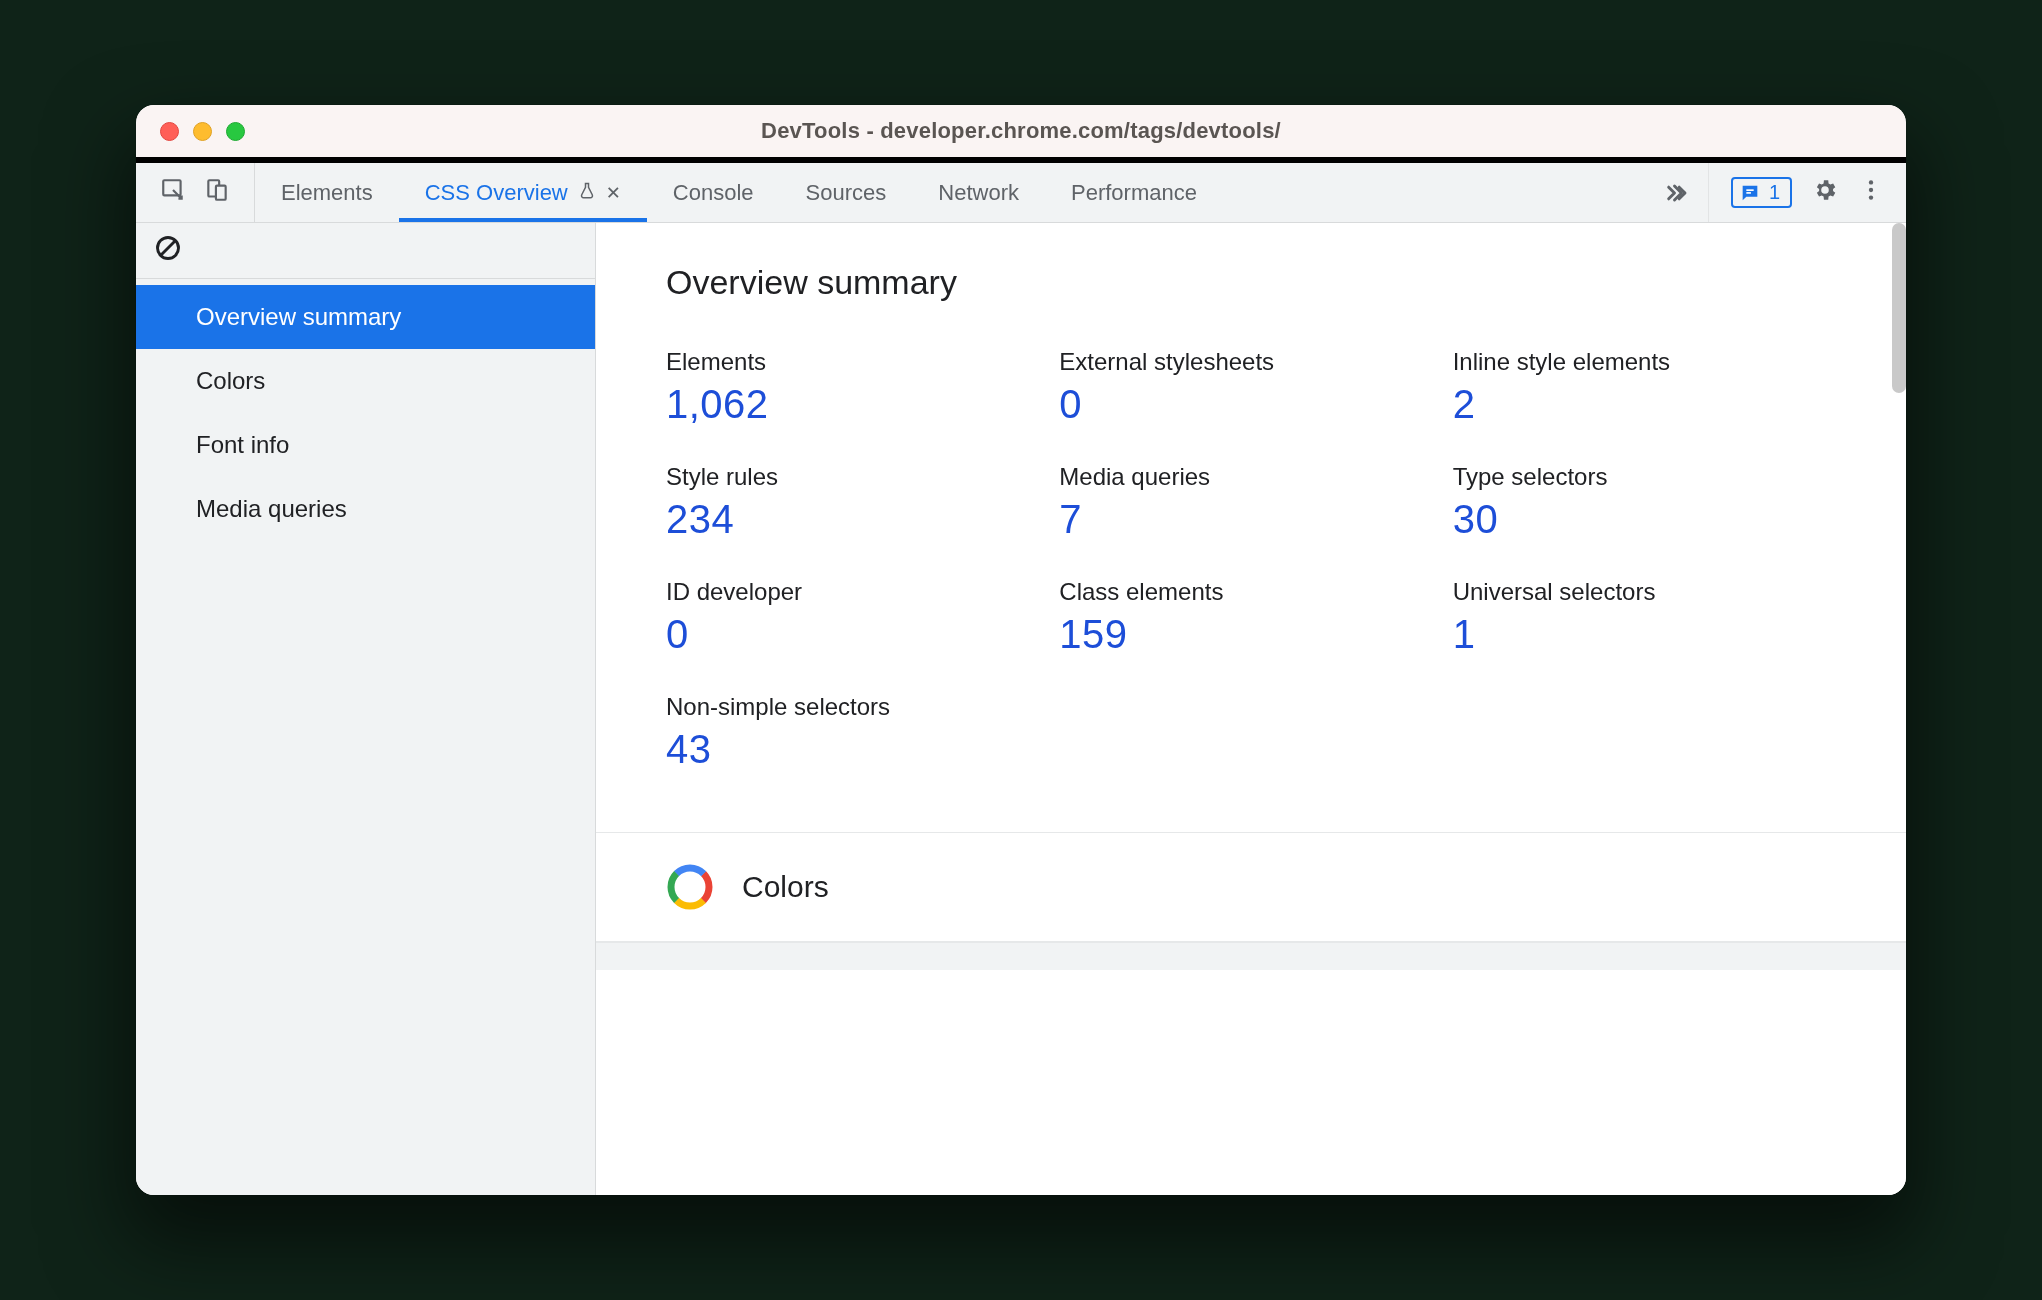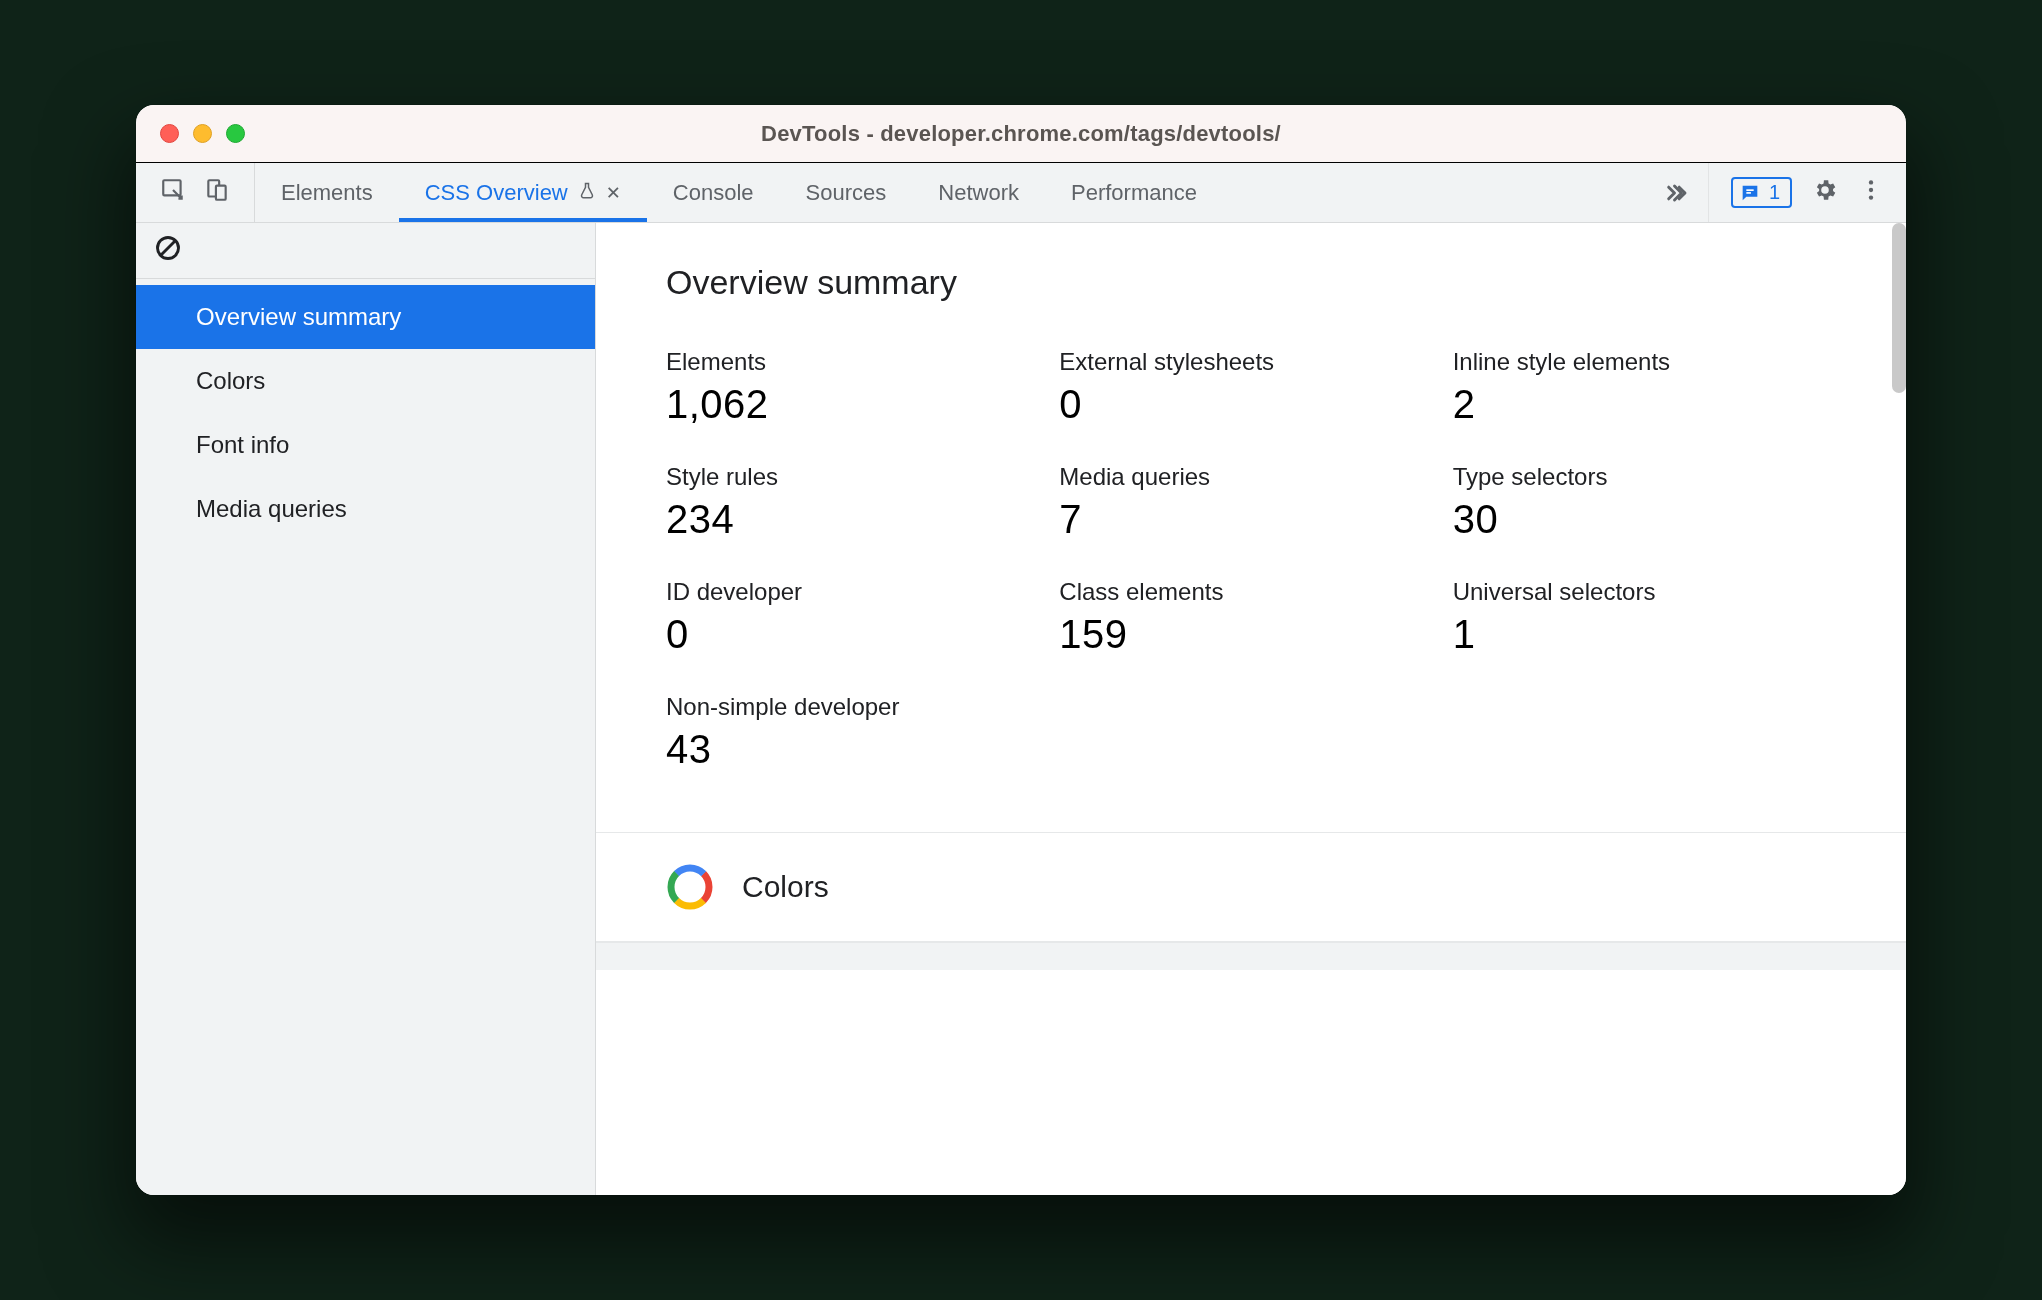--- a/index.html
+++ b/index.html
@@ -21,21 +21,21 @@
     overflow: hidden;
     display:flex; flex-direction:column;
   }
   
   .titlebar {
     height: 58px;
     background: #faf4f3;
     display:flex; align-items:center;
     border-top-left-radius:18px; border-top-right-radius:18px;
     position:relative;
-    border-bottom:1px solid #000000;
+    border-bottom:6px solid #000000;
   }
   .traffic { display:flex; gap:14px; margin-left:24px; }
   .tl { width:19px; height:19px; border-radius:50%; }
   .tl.red { background:#ff5f57; border:1px solid #e2463f; }
   .tl.yellow { background:#febc2e; border:1px solid #dfa123; }
   .tl.green { background:#28c840; border:1px solid #1ea932; }
   .title {
     position:absolute; left:0; right:0; text-align:center;
     font-size:22px; font-weight:600; letter-spacing:.2px;
     color:#5a5552;
@@ -111,21 +111,21 @@
     margin:0 0 46px 0;
   }
   .grid {
     display:grid;
     grid-template-columns: repeat(3, minmax(0,1fr));
     column-gap: 30px;
     row-gap: 36px;
     max-width: 1150px;
   }
   .stat-label { font-size:24px; color:#202124; margin-bottom:6px; }
-  .stat-value { font-size:40px; color:#000000; letter-spacing:.5px; }
+  .stat-value { font-size:40px; color:#1d4ed8; letter-spacing:.5px; }
   .colors-section {
     margin-top:60px;
     border-top:1px solid #e6e8e9;
     border-bottom:1px solid #e6e8e9;
     padding:30px 70px;
     display:flex; align-items:center; gap:28px;
   }
   .ring { width:48px; height:48px; }
   .colors-title { font-size:30px; color:#202124; }
   .footer-pad { height:28px; background:#f1f3f4; border-top:1px solid #e6e8e9;}
@@ -284,21 +284,21 @@
             </div>
             <div>
               <div class="stat-label">Class elements</div>
               <div class="stat-value">159</div>
             </div>
             <div>
               <div class="stat-label">Universal selectors</div>
               <div class="stat-value">1</div>
             </div>
             <div>
-              <div class="stat-label">Non-simple developer</div>
+              <div class="stat-label">Non-simple selectors</div>
               <div class="stat-value">43</div>
             </div>
           </div>
         </div>
 
         <div class="colors-section">
           <span class="ring">
             <svg viewBox="0 0 48 48">
               <circle cx="24" cy="24" r="19" fill="none" stroke="#ea4335" stroke-width="7" stroke-dasharray="30 90" transform="rotate(-45 24 24)"></circle>
               <circle cx="24" cy="24" r="19" fill="none" stroke="#fbbc04" stroke-width="7" stroke-dasharray="30 90" transform="rotate(45 24 24)"></circle>

